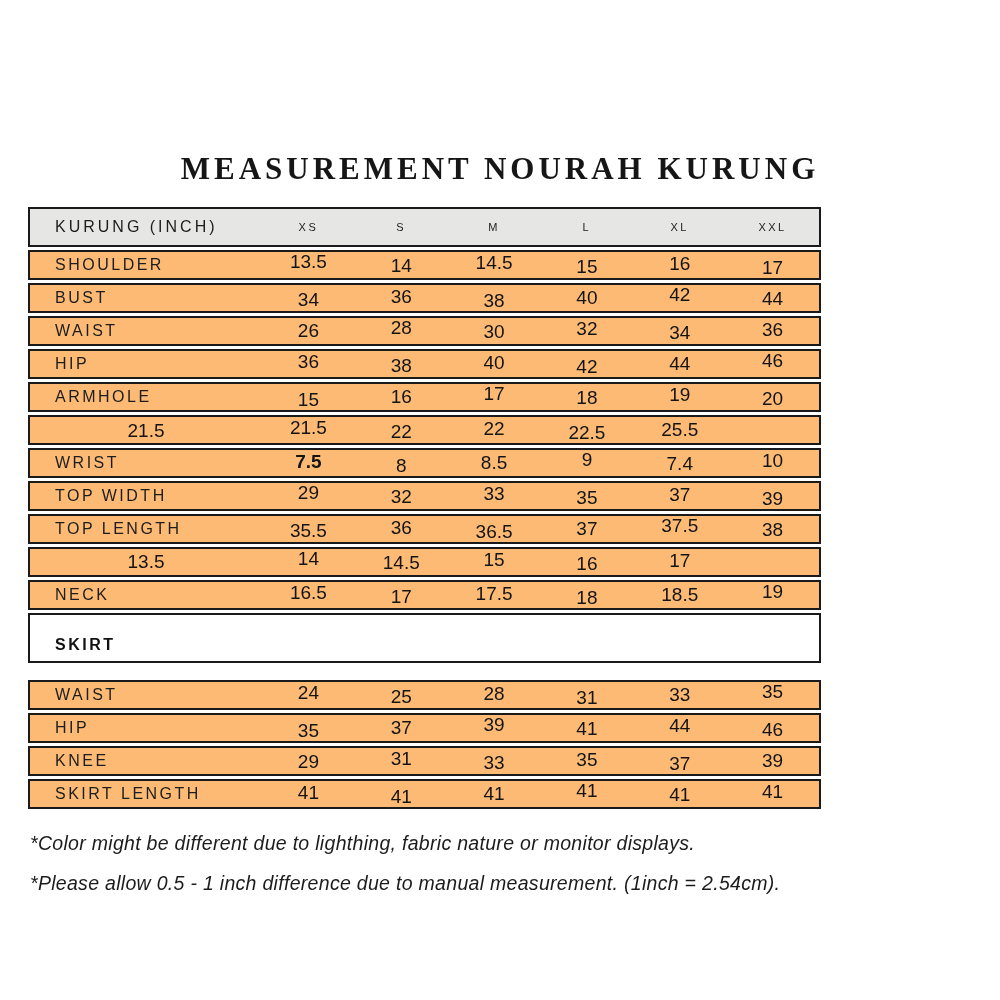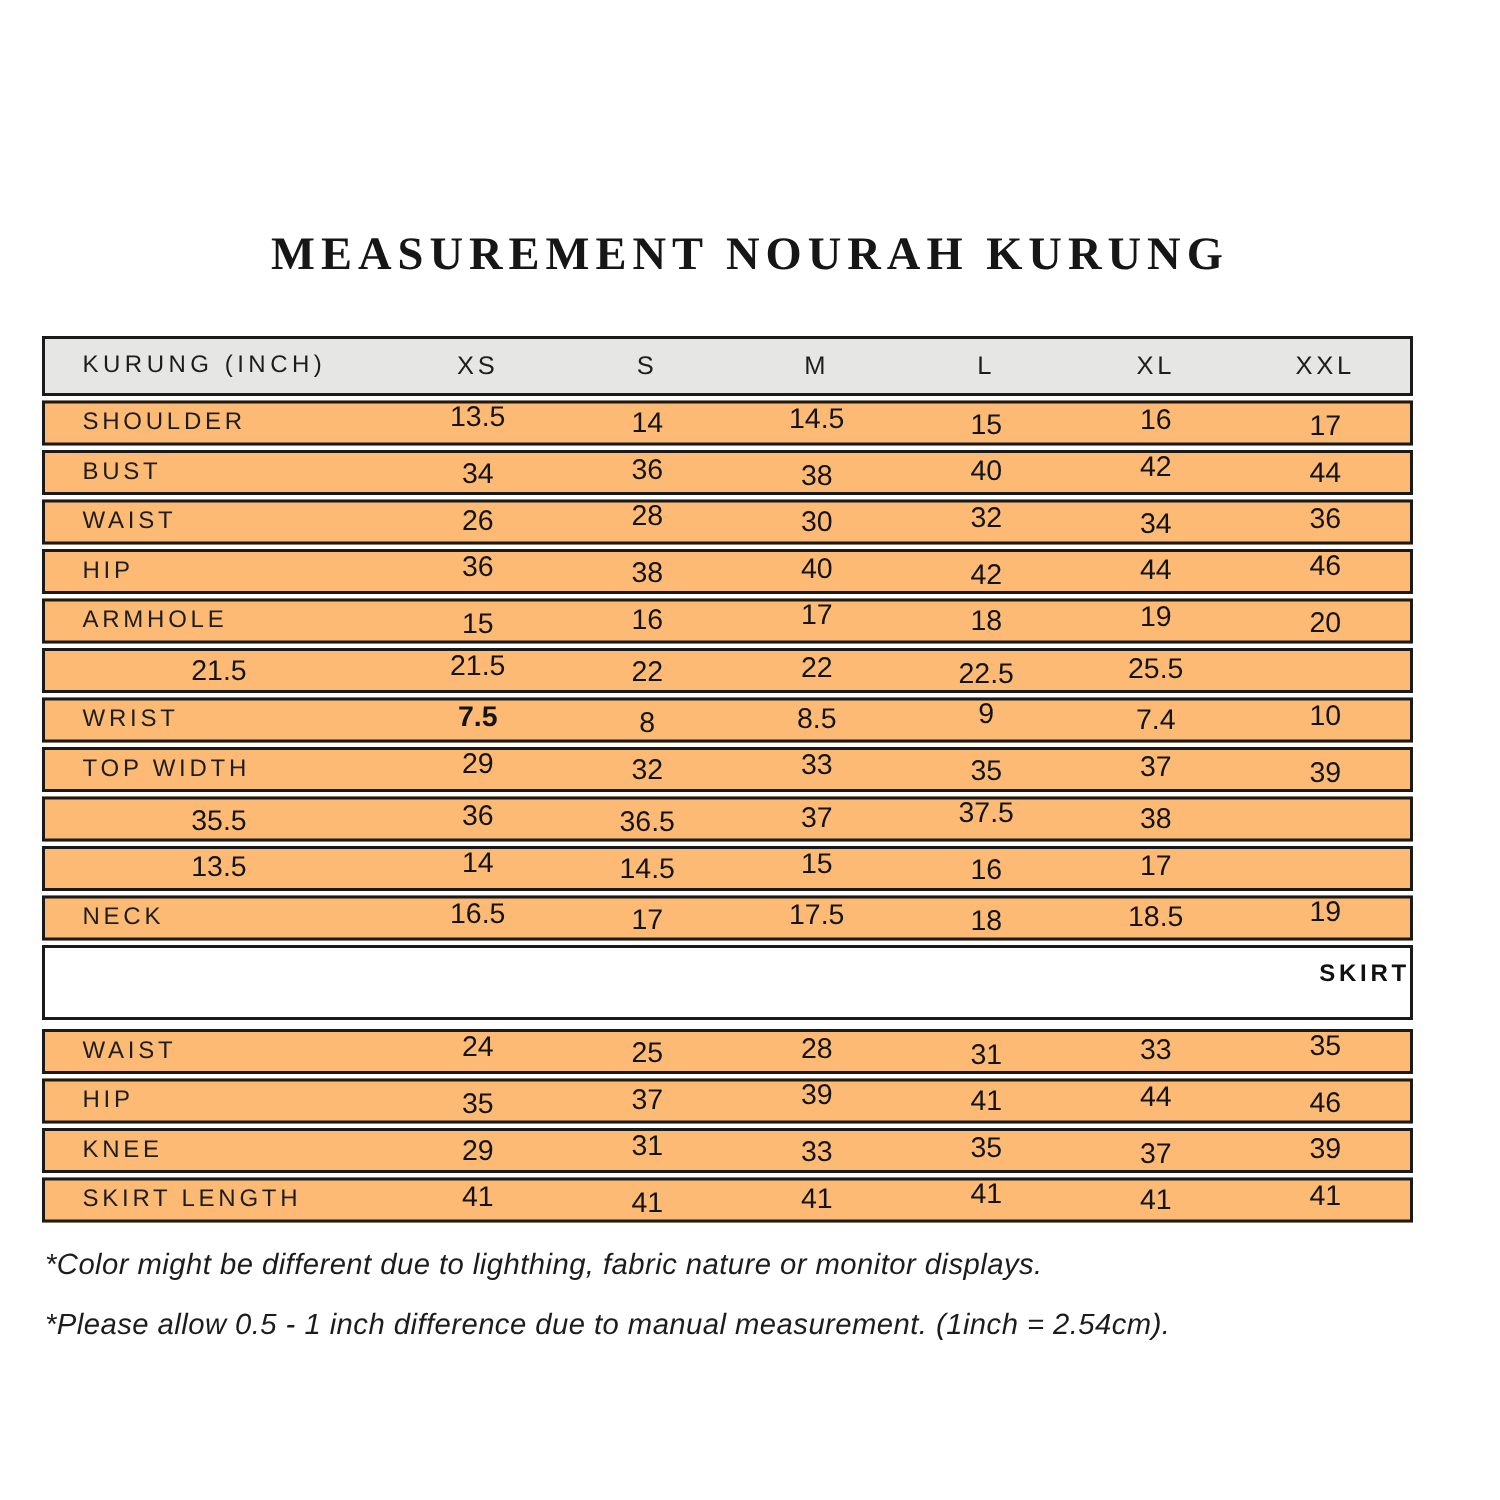--- a/index.html
+++ b/index.html
@@ -24,22 +24,22 @@
     font-weight: 700;
     font-size: 31px;
     letter-spacing: 4px;
     color: #161616;
     white-space: nowrap;
   }
 
   .size-table {
     position: absolute;
     left: 28px;
-    top: 224px;
-    width: 914px;
+    top: 207px;
+    width: 793px;
   }
 
   .t-row {
     box-sizing: border-box;
     border: 2px solid #1a1a1a;
     background: #fdba74;
     height: 30px;
     margin-bottom: 3px;
     display: grid;
     grid-template-columns: 232px repeat(6, 1fr);
@@ -58,40 +58,39 @@
     white-space: nowrap;
     color: #1d1d1d;
   }
 
   .header-row .row-label {
     letter-spacing: 3px;
   }
 
   .col-size {
     text-align: center;
-    font-size: 17px;
+    font-size: 11px;
     letter-spacing: 2.5px;
     color: #1d1d1d;
   }
 
   .row-value {
     text-align: center;
     font-size: 19px;
     color: #141414;
   }
 
   .section-box {
     box-sizing: border-box;
     border: 2px solid #1a1a1a;
     height: 50px;
-    margin-bottom: 6px;
+    margin-bottom: 17px;
     display: flex;
     align-items: flex-end;
-    padding: 0 0 19px 25px;
-    justify-content: flex-end;
+    padding: 0 0 7px 25px;
   }
 
   .section-label {
     font-size: 16px;
     font-weight: 700;
     letter-spacing: 2.5px;
     color: #111111;
   }
 
   .notes {
@@ -192,20 +191,21 @@
       <div class="t-row">
         <div class="row-label">TOP WIDTH</div>
         <div class="row-value" style="transform: translateY(-3px);">29</div>
         <div class="row-value" style="transform: translateY(1px);">32</div>
         <div class="row-value" style="transform: translateY(-2px);">33</div>
         <div class="row-value" style="transform: translateY(2px);">35</div>
         <div class="row-value" style="transform: translateY(-1px);">37</div>
         <div class="row-value" style="transform: translateY(3px);">39</div>
       </div>
       <div class="t-row">
+        <div class="row-label">TOP LENGTH</div>
         <div class="row-value" style="transform: translateY(2px);">35.5</div>
         <div class="row-value" style="transform: translateY(-1px);">36</div>
         <div class="row-value" style="transform: translateY(3px);">36.5</div>
         <div class="row-value" style="transform: translateY(0px);">37</div>
         <div class="row-value" style="transform: translateY(-3px);">37.5</div>
         <div class="row-value" style="transform: translateY(1px);">38</div>
       </div>
       <div class="t-row">
         <div class="row-value" style="transform: translateY(0px);">13.5</div>
         <div class="row-value" style="transform: translateY(-3px);">14</div>

